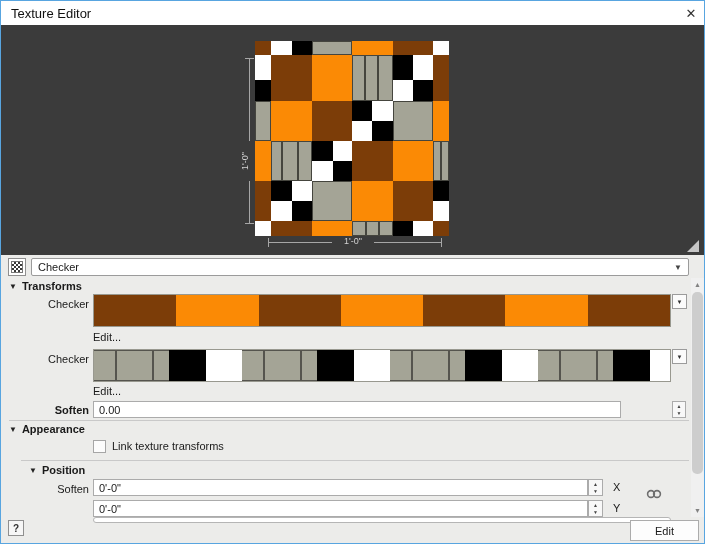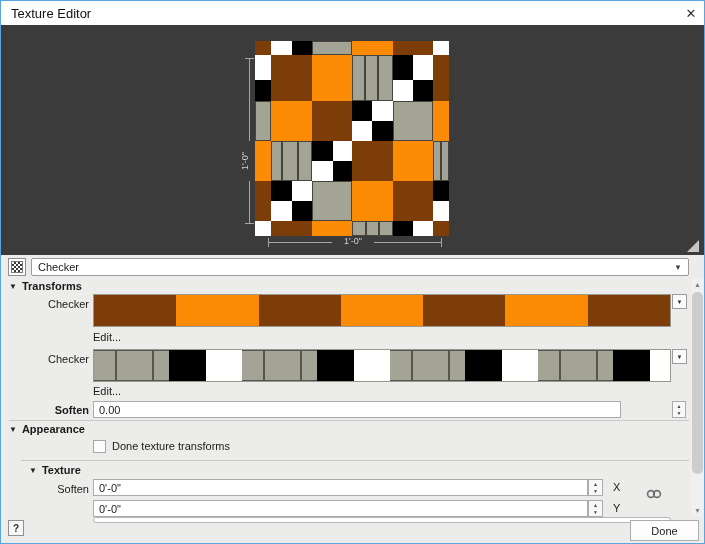--- a/index.html
+++ b/index.html
@@ -273,27 +273,27 @@
   </div>
 
   <div class="sep sep1"></div>
 
   <div class="sect-hdr hdr-transforms">
     <span class="tri">▼</span>
     <span>Appearance</span>
   </div>
 
   <div class="checkbox"></div>
-  <div class="cb-label">Done texture transforms</div>
+  <div class="cb-label">Link texture transforms</div>
 
   <div class="sep sep2"></div>
 
   <div class="sect-hdr hdr-position">
     <span class="tri">▼</span>
-    <span>Texture</span>
+    <span>Position</span>
   </div>
 
   <div class="row-label offset-label">Soften</div>
   <div class="field field-x">
     <span>0'-0"</span>
   </div>
   <div class="spinner spin-x">
     <span>▲</span>
     <span>▼</span>
   </div>
@@ -311,15 +311,15 @@
   <span class="link-icon">
     <svg width="18" height="10" viewBox="0 0 18 10">
       <circle cx="6" cy="5" r="3.4" fill="none" stroke="#6E6E6E" stroke-width="1.6"></circle>
       <circle cx="12" cy="5" r="3.4" fill="none" stroke="#6E6E6E" stroke-width="1.6"></circle>
     </svg>
   </span>
 
   <div class="sliver"></div>
 
   <button class="help-btn">?</button>
-  <button class="done-btn">Done</button>
+  <button class="done-btn">Edit</button>
 
 </div>
 
 </body></html>

